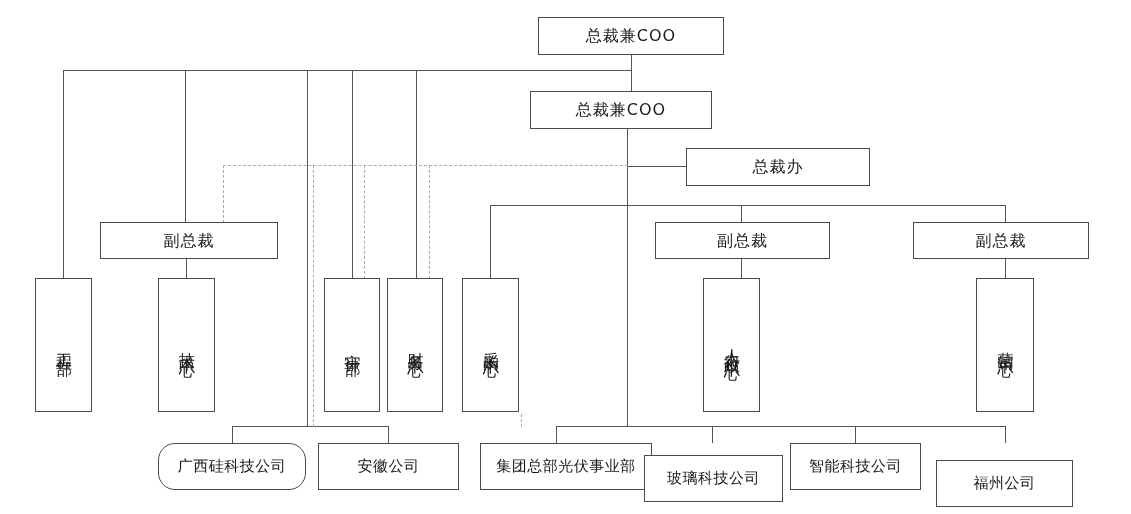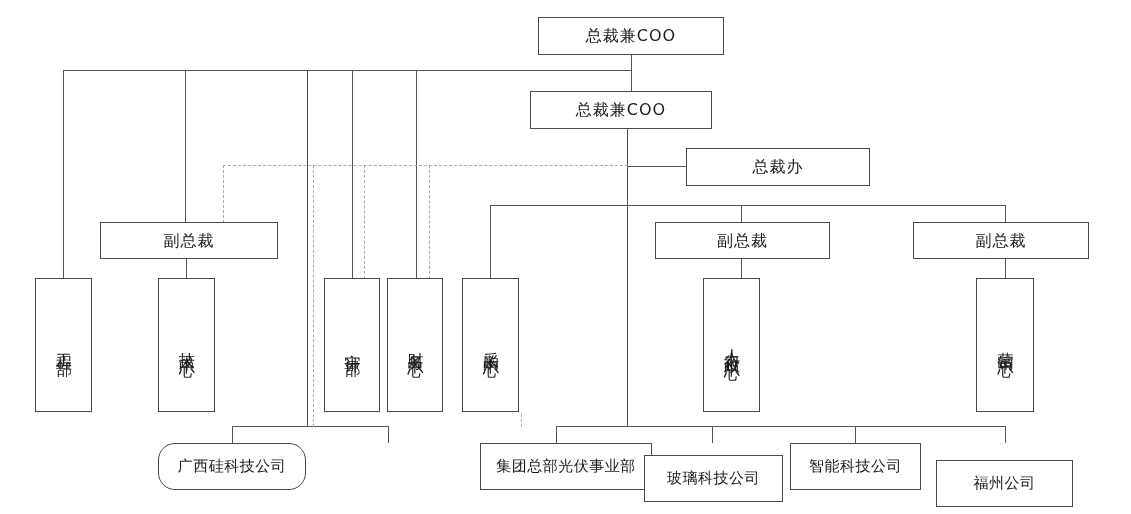--- a/index.html
+++ b/index.html
@@ -158,20 +158,23 @@
   </div>
 
   <div class="node vert" style="left:976px; top:278px; width:58px; height:134px;">
     <span class="label">营销中心</span>
   </div>
 
   <div class="node unit" style="left:158px; top:443px; width:148px; height:47px;border-radius:17px;">
     <span class="label">广西硅科技公司</span>
   </div>
 
+  <div class="node unit" style="left:318px; top:443px; width:141px; height:47px;">
+    <span class="label">安徽公司</span>
+  </div>
 
   <div class="node unit" style="left:480px; top:443px; width:172px; height:47px;">
     <span class="label">集团总部光伏事业部</span>
   </div>
 
   <div class="node unit" style="left:644px; top:443px; width:139px; height:47px;margin-top:12px;">
     <span class="label">玻璃科技公司</span>
   </div>
 
   <div class="node unit" style="left:790px; top:443px; width:131px; height:47px;">

